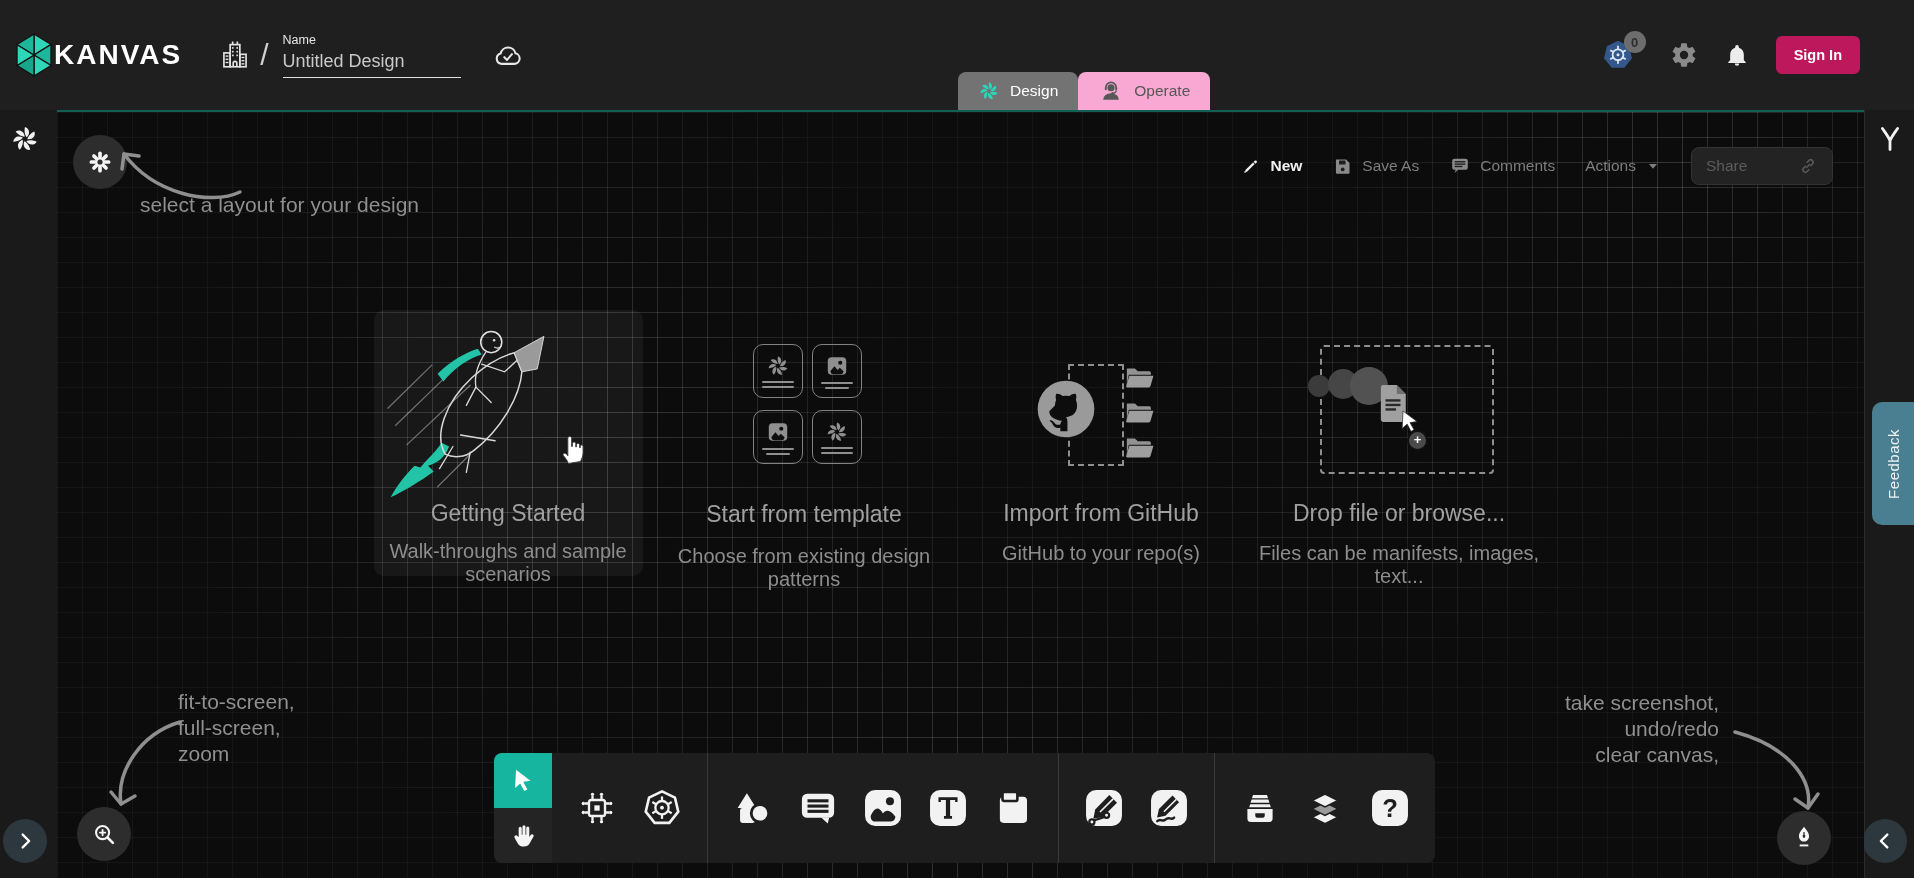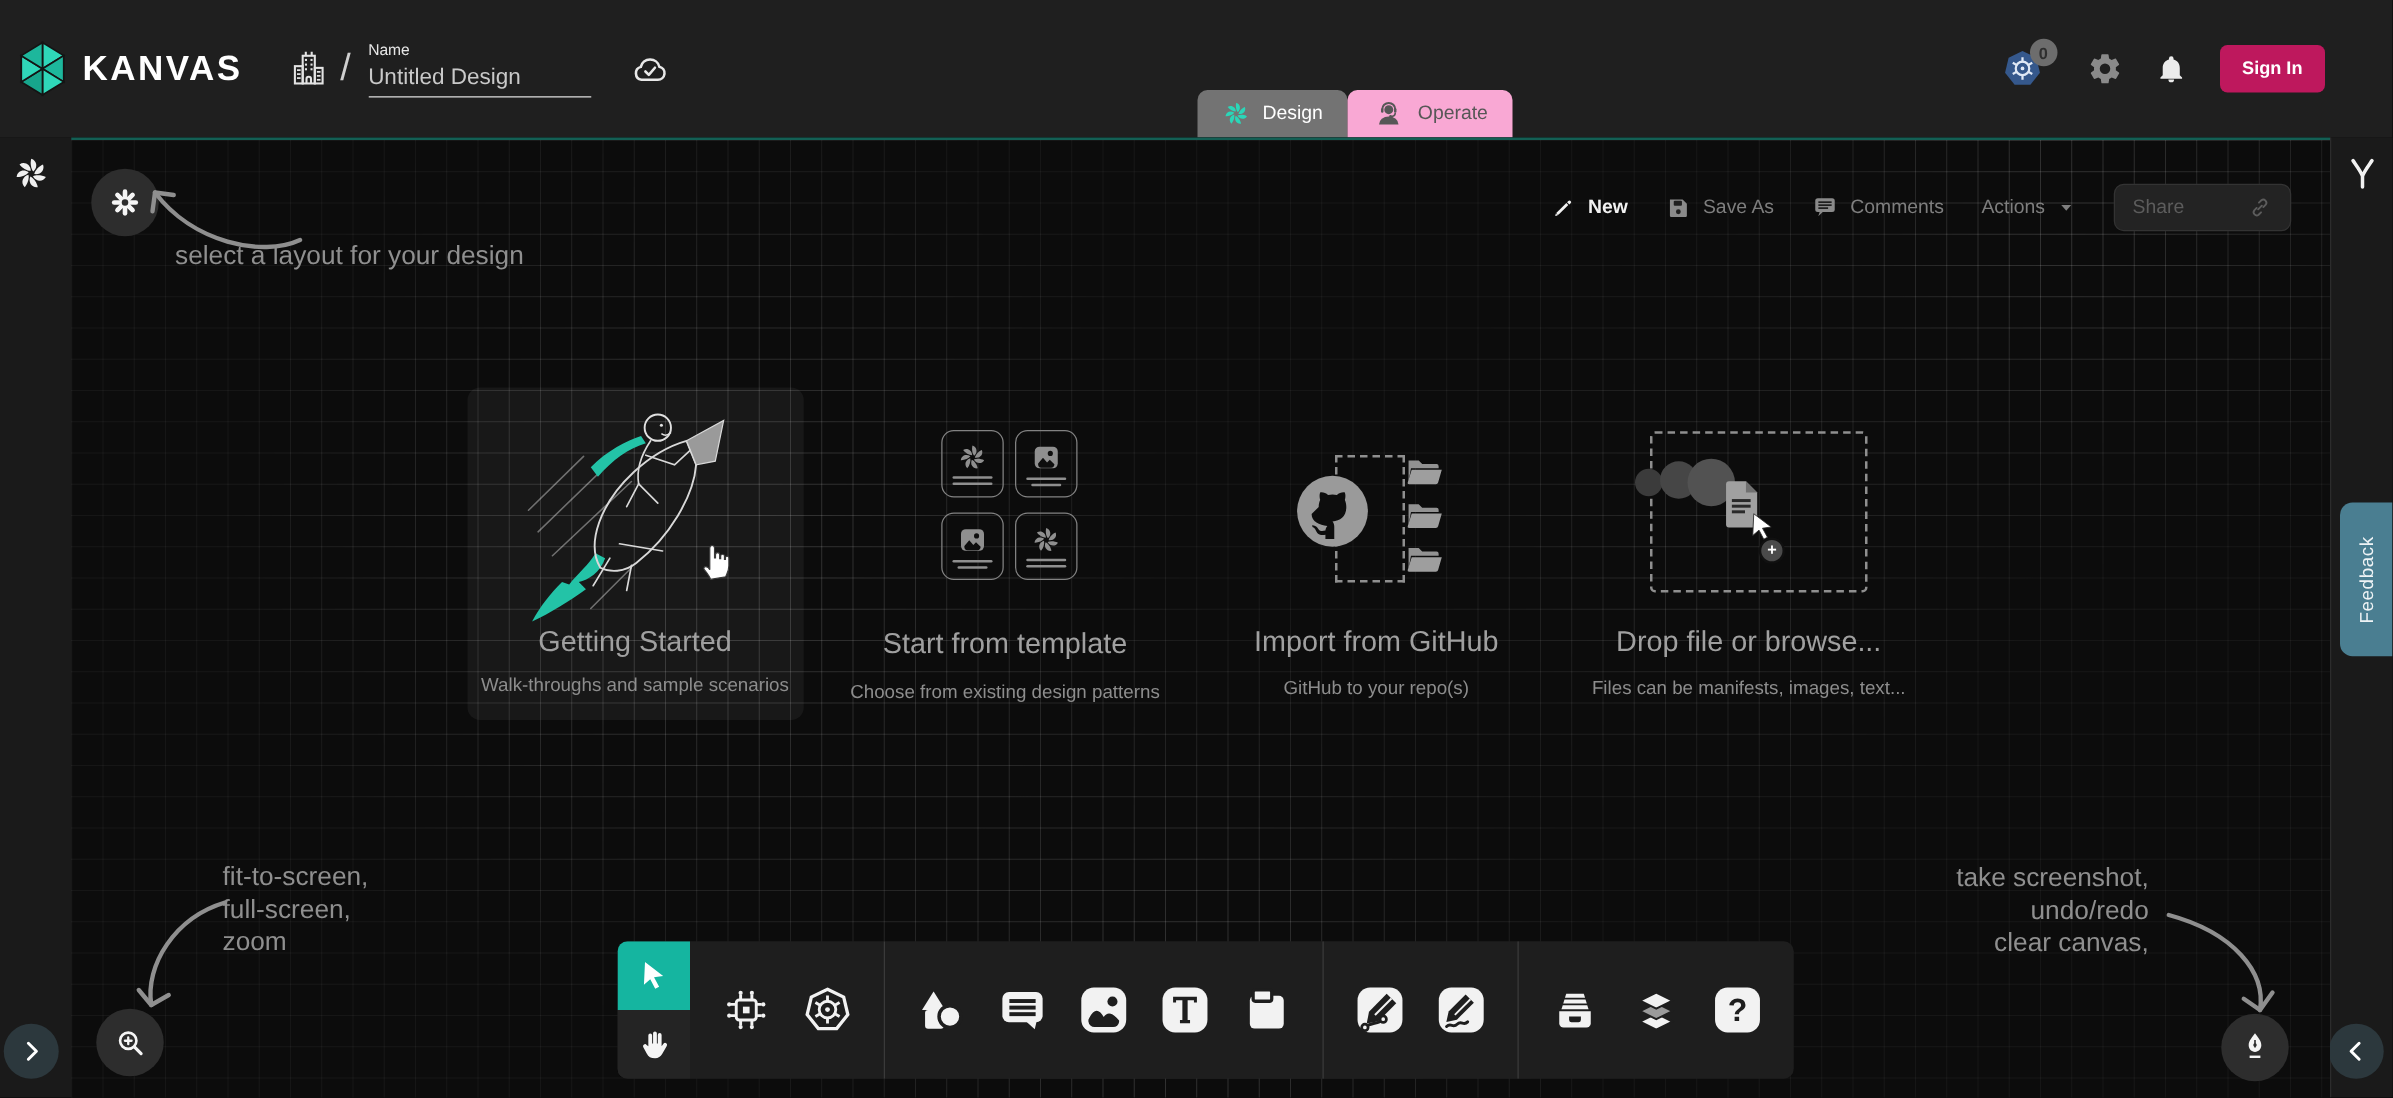--- a/index.html
+++ b/index.html
@@ -1,21 +1,21 @@
 <!DOCTYPE html>
 <html><head>
 <meta charset="utf-8">
 <style>
   html,body{margin:0;padding:0;background:#0c0c0c;}
   body{width:1914px;height:878px;position:relative;overflow:hidden;
        font-family:"Liberation Sans",sans-serif;color:#ddd;-webkit-font-smoothing:antialiased;}
   svg{display:block}
   
   .header{position:absolute;left:0;top:0;width:1914px;height:110px;background:#1f1f1f;display:flex;align-items:center;}
-  .logo{display:flex;align-items:center;gap:12px;padding-left:14px;}
+  .logo{display:flex;align-items:center;gap:0;padding-left:14px;}
   .brand{font-size:28px;font-weight:bold;color:#fff;letter-spacing:2px;}
   .hicon{color:#e3e3e3}
   .crumb-sep{font-size:30px;color:#cfcfcf;font-weight:300;margin:0 8px;}
   .namebox{display:flex;flex-direction:column;margin-left:6px;}
   .namelabel{font-size:12.5px;color:#e6e6e6;margin-bottom:2px;}
   .nameinput{font-size:18px;color:#c9c9c9;background:transparent;border:none;border-bottom:1px solid #e0e0e0;
              width:178px;padding:2px 0 5px 0;font-family:inherit;}
   .cloud{margin-left:30px;color:#e8e8e8}
   
   .tabs{position:absolute;left:958px;bottom:0;display:flex;}
@@ -64,23 +64,23 @@
   .arrow{position:absolute;color:#8f8f8f;}
   
   .ctoolbar{position:absolute;top:36px;right:31px;display:flex;align-items:center;gap:30px;height:36px;}
   .ctool{display:flex;align-items:center;gap:9px;font-size:15.5px;cursor:pointer;}
   .ctool.bright{color:#f2f2f2;font-weight:bold;}
   .ctool.dim{color:#7e7e7e;}
   .sharebox{display:flex;align-items:center;justify-content:space-between;width:112px;padding:8px 14px;
             border:1px solid #333;border-radius:8px;background:#232323;color:#5c5c5c;font-size:15.5px;cursor:pointer;}
   
   .card1{position:absolute;left:317px;top:198px;width:269px;height:266px;border-radius:10px;
-         background:rgba(255,255,255,0.05);display:flex;flex-direction:column;align-items:center;cursor:pointer;}
+         background:rgba(255,255,255,0.05);display:flex;flex-direction:column;align-items:flex-start;cursor:pointer;}
   .cardtitle{position:absolute;font-size:23px;color:#a0a0a0;text-align:center;width:320px;}
-  .cardsub{position:absolute;font-size:15px;color:#8d8d8d;text-align:center;width:320px;}
+  .cardsub{position:absolute;font-size:20px;color:#8d8d8d;text-align:center;width:320px;}
   .tiles{position:absolute;left:696px;top:232px;display:grid;grid-template-columns:50px 50px;grid-gap:12px 9px;}
   .tile{width:50px;height:54px;border:1.5px solid #828282;border-radius:10px;box-sizing:border-box;
         display:flex;flex-direction:column;align-items:center;justify-content:center;gap:3px;color:#8f8f8f;}
   .tline{height:2px;background:#8f8f8f;border-radius:1px;}
   .dashbox{position:absolute;border:2px dashed #8f8f8f;}
   .dot{position:absolute;border-radius:50%;}
   .plusbadge{position:absolute;left:1350px;top:318px;width:17px;height:17px;border-radius:50%;background:#4a4a4a;
              border:2px solid #101010;color:#fff;font-size:13px;line-height:16px;text-align:center;font-weight:bold;}
   
   .btoolbar{position:absolute;left:437px;top:641px;height:110px;display:flex;background:#1e1e1e;

